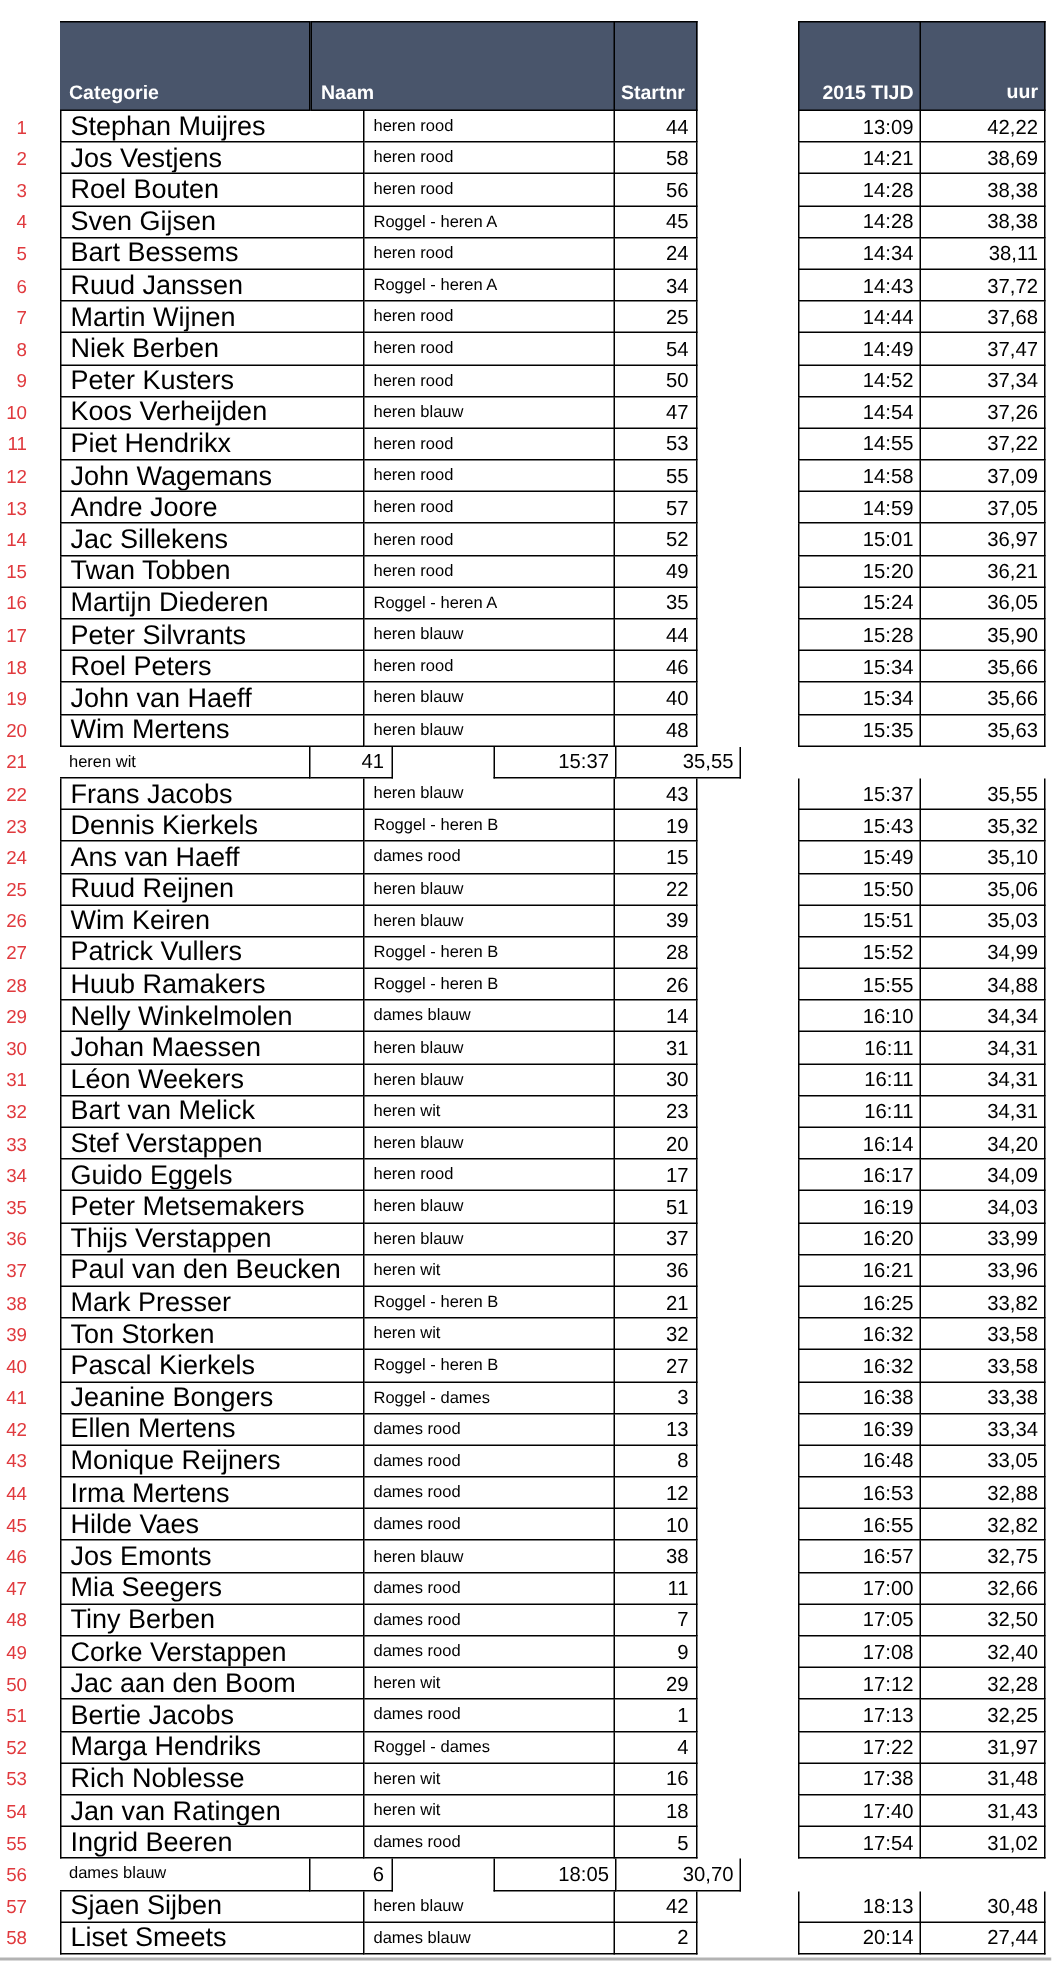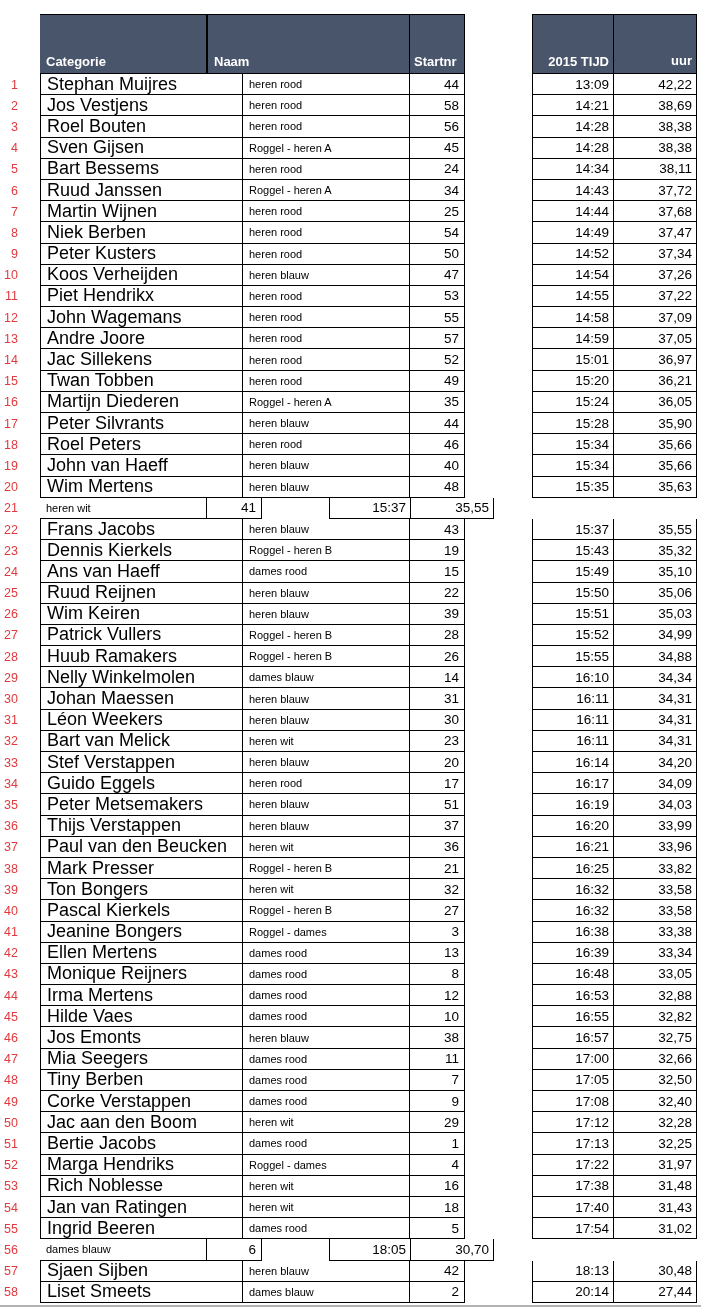--- a/index.html
+++ b/index.html
@@ -469,21 +469,21 @@
     <div class="cell naam r-naam">Mark Presser</div>
     <div class="cell categorie r-categorie">Roggel - heren B</div>
     <div class="cell startnr r-startnr">21</div>
     <div class="cell gap"></div>
     <div class="cell tijd r-tijd">16:25</div>
     <div class="cell km r-km">33,82</div>
   </div>
 
   <div class="row">
     <div class="cell gutter rank">39</div>
-    <div class="cell naam r-naam">Ton Bongers</div>
+    <div class="cell naam r-naam">Ton Storken</div>
     <div class="cell categorie r-categorie">heren wit</div>
     <div class="cell startnr r-startnr">32</div>
     <div class="cell gap"></div>
     <div class="cell tijd r-tijd">16:32</div>
     <div class="cell km r-km">33,58</div>
   </div>
 
   <div class="row">
     <div class="cell gutter rank">40</div>
     <div class="cell naam r-naam">Pascal Kierkels</div>

